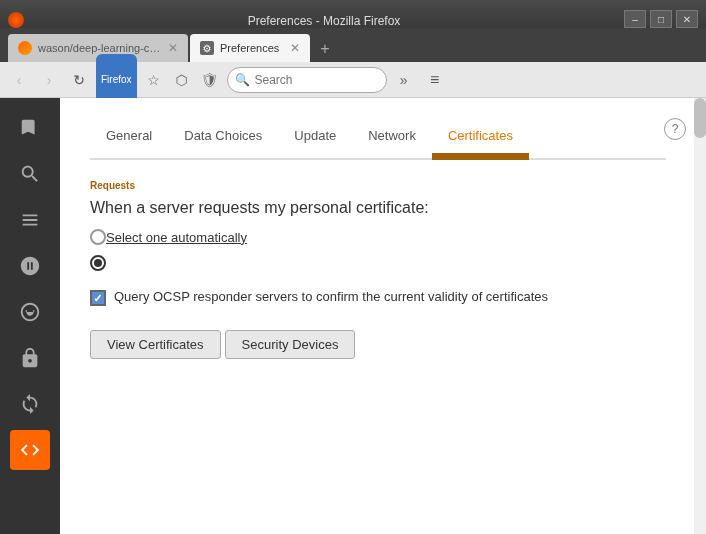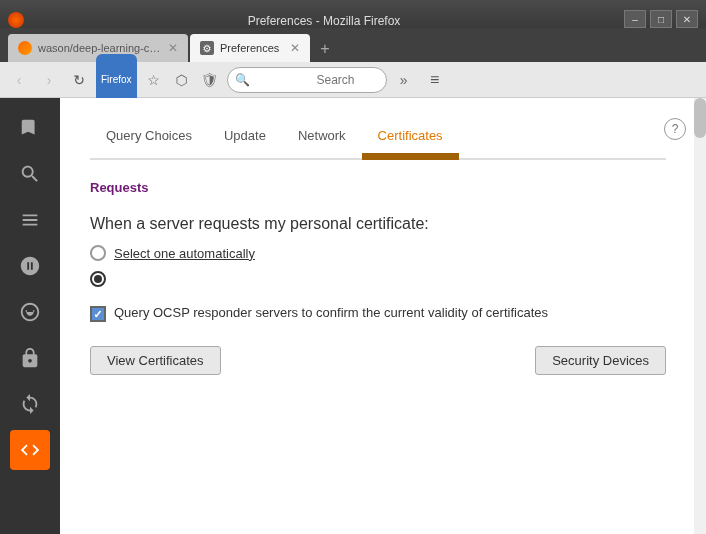--- a/index.html
+++ b/index.html
@@ -114,21 +114,21 @@
     .search-bar-inner {
       display: flex; align-items: center;
       width: 160px; height: 26px;
       border: 1px solid #aaa;
       border-radius: 13px;
       padding: 0 8px;
       background: white;
       gap: 4px;
     }
     .search-bar-inner span { color: #888; font-size: 12px; }
-    .search-input { border: none; outline: none; font-size: 12px; color: #333; background: transparent; width: 100px; text-align: right; }
+    .search-input { border: none; outline: none; font-size: 12px; color: #333; background: transparent; width: 100px; }
     .menu-btn {
       width: 28px; height: 26px;
       background: none; border: none;
       cursor: pointer; color: #555;
       font-size: 16px;
       border-radius: 3px;
       display: flex; align-items: center; justify-content: center;
     }
 
     
@@ -219,33 +219,33 @@
       margin-bottom: -2px;
     }
     .pref-tab.active {
       color: #e07800;
       border-bottom: 7px solid #a16207;
       font-weight: 400;
     }
 
     
     .section-title {
-      font-size: 13px;
+      font-size: 10px;
       font-weight: bold;
-      color: #701a75;
-      margin-bottom: 20px;
+      color: #a16207;
+      margin-bottom: 8px;
     }
     .section-subtitle {
       font-size: 16px;
       color: #333;
       margin-bottom: 12px;
     }
 
     .radio-group { display: flex; flex-direction: column; gap: 10px; margin-bottom: 18px; }
-    .radio-item { display: flex; align-items: center; gap: 8px; cursor: pointer; font-size: 13px; color: #333; }
+    .radio-item { display: flex; align-items: center; cursor: pointer; font-size: 13px; color: #333; }
     .radio-circle {
       width: 16px; height: 16px;
       border-radius: 50%;
       border: 2px solid #999;
       background: white;
       display: flex; align-items: center; justify-content: center;
       flex-shrink: 0;
     }
     .radio-circle.selected {
       border-color: #333;
@@ -271,21 +271,21 @@
       background: #5a8fd4;
       display: flex; align-items: center; justify-content: center;
       flex-shrink: 0;
       margin-top: 1px;
       cursor: pointer;
     }
     .checkbox-check { color: white; font-size: 11px; font-weight: bold; }
     .checkbox-label { font-size: 13px; color: #333; }
 
     
-    .button-row { display: flex; gap: 24px; justify-content: space-between; }
+    .button-row { display: flex; gap: 4px; }
     .pref-button {
       padding: 6px 16px;
       background: #e8e8e8;
       border: 1px solid #aaa;
       border-radius: 3px;
       font-size: 13px;
       color: #333;
       cursor: pointer;
     }
   </style>
@@ -381,21 +381,22 @@
     </div>
   </div>
 
   <div class="content" style="position:relative;">
     <div class="content-inner">
 
       <div class="help-icon">?</div>
 
 
       <div class="pref-tabs">
-        <div class="pref-tab">Query Choices</div>
+        <div class="pref-tab">General</div>
+        <div class="pref-tab">Data Choices</div>
         <div class="pref-tab">Update</div>
         <div class="pref-tab">Network</div>
         <div class="pref-tab active">Certificates</div>
       </div>
 
       <div class="section-title">Requests</div>
       <div class="section-subtitle">When a server requests my personal certificate:</div>
 
       <div class="radio-group">
         <label class="radio-item">

